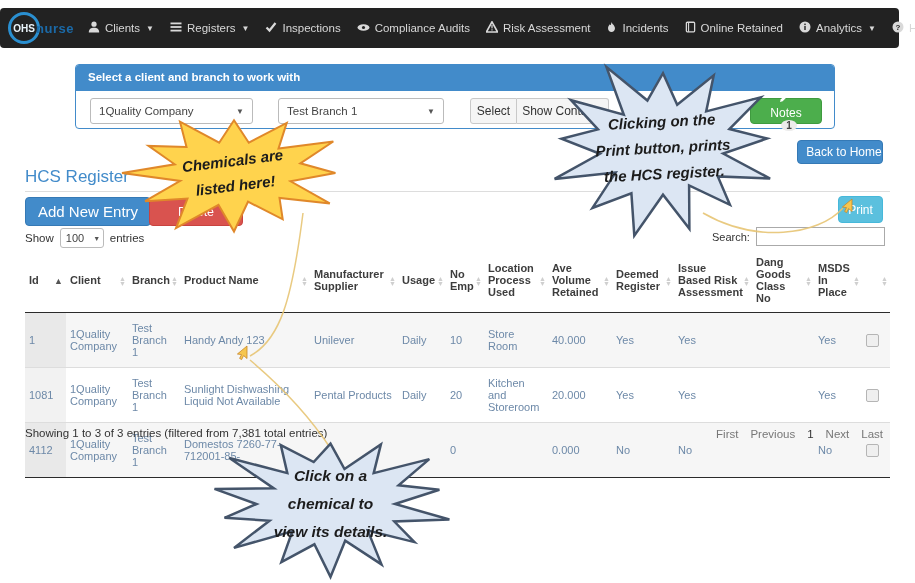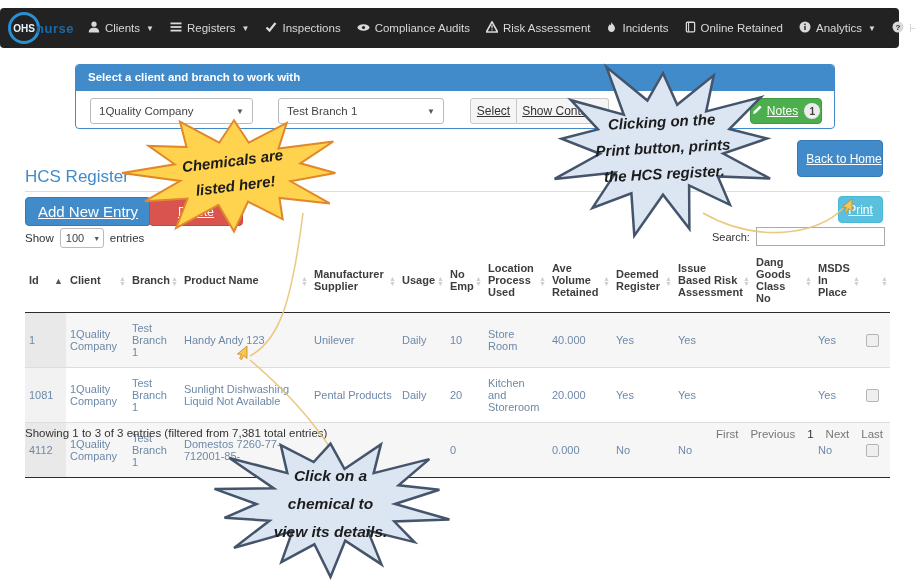--- a/index.html
+++ b/index.html
@@ -22,31 +22,31 @@
   .panel { position:absolute; left:75px; top:64px; width:760px; height:65px;
            border:1px solid #428bca; border-radius:4px; background:#fff; }
   .panel-head { background:#428bca; color:#fff; font-size:11.5px; font-weight:bold;
                 padding:6px 12px; height:26px; border-radius:3px 3px 0 0; }
   .panel-body { position:relative; height:38px; }
   .fake-select { position:absolute; top:7px; height:26px; background:#fff; border:1px solid #bbb;
                  border-radius:3px; font-size:11.5px; color:#444; display:flex; align-items:center;
                  padding:0 8px; justify-content:space-between; cursor:pointer; }
   .fake-select .caret { color:#555; }
   .btn { display:flex; align-items:center; justify-content:center; border-radius:4px;
-         font-size:12px; cursor:pointer;text-decoration:underline; }
+         font-size:12px; cursor:pointer; }
   .btn-default { background:#f5f5f5; border:1px solid #c9c9c9; color:#333; }
   .btn-primary { background:#428bca; border:1px solid #3579b5; color:#fff; }
   .btn-danger  { background:#d9534f; border:1px solid #c9433f; color:#fff; }
   .btn-info    { background:#5bc0de; border:1px solid #46b8da; color:#fff; }
-  .btn-success { background:#4cae4c; border:1px solid #3f9b3f; color:#fff; }
+  .btn-success { background:#4cae4c; border:1px solid #3f9b3f; color:#fff;flex-direction:column; }
   .notes-badge { background:#ececec; color:#444; width:16px; height:16px; border-radius:50%;
                  font-size:10px; font-weight:bold; display:flex; align-items:center;
                  justify-content:center; margin-left:6px; }
 
-  .back-home { position:absolute; left:797px; top:140px; width:86px; height:37px;padding-left:8px; }
+  .back-home { position:absolute; left:797px; top:140px; width:86px; height:24px;padding-left:8px; }
 
   
   .page-title { position:absolute; left:25px; top:167px; color:#428bca; font-size:17px; }
   .rule { position:absolute; left:25px; top:191px; width:865px; border-top:1px solid #ddd; }
   .btn-add { position:absolute; left:25px; top:197px; height:29px; padding:0 12px; font-size:15px; }
   .btn-del { position:absolute; left:149px; top:197px; height:29px; width:94px; font-size:12.5px; }
   .btn-print { position:absolute; left:838px; top:196px; width:45px; height:27px; font-size:12px; }
 
   .show-entries { position:absolute; left:25px; top:228px; display:flex; align-items:center;
                   gap:6px; font-size:11.5px; color:#333; }

